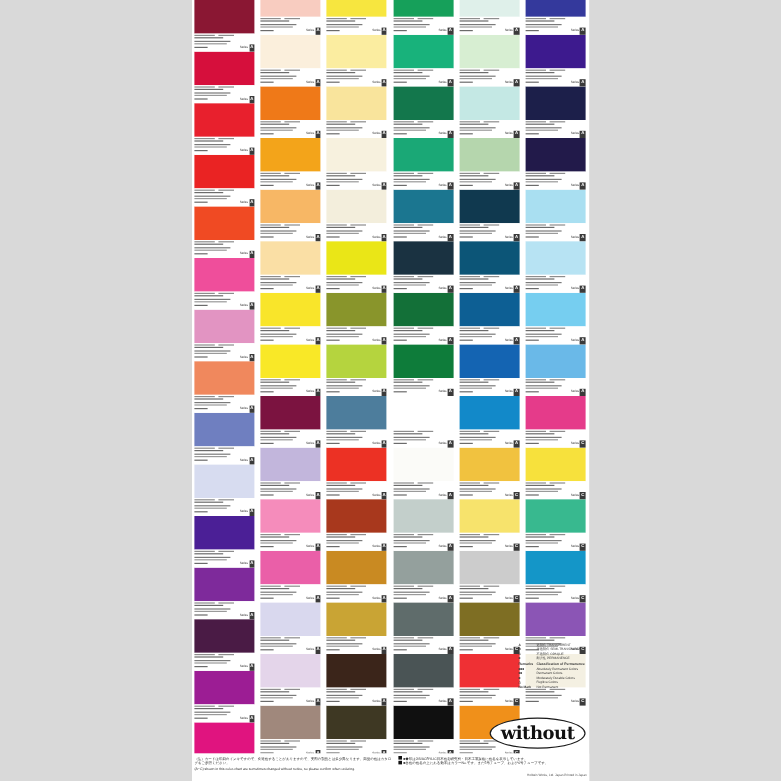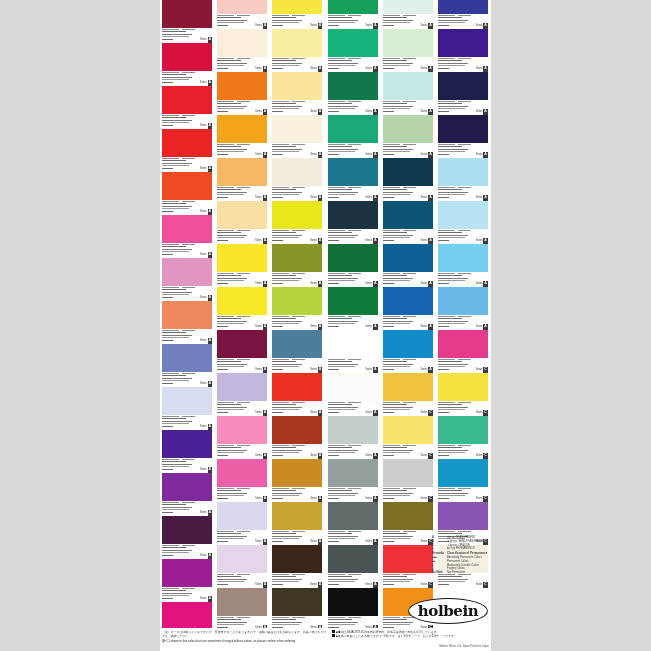--- a/index.html
+++ b/index.html
@@ -1469,21 +1469,21 @@
         <span>Fugitive Colors</span>
       </div>
       <div class="lrow">
         <span class="key">No Mark</span>
         <span>Not Permanent</span>
       </div>
     </div>
 
   <div id="logo">
     <div class="oval">
-      <span class="word">holbein</span>
+      <span class="word">without</span>
     </div>
   </div>
 
   <div id="footer">
     <div class="fcol fleft">
       <div>（注）カードは印刷のインキですので、変退色することがありますので、実際の製品とは多少異なります。商品の色はカタログをご参照ください。</div>
       <div>(A~C) shown in this color-chart are sometimes changed without notice, so please confirm when ordering.</div>
     </div>
     <div class="fcol fright">
       <div><span class="b"></span><span>■◆印はJIS/ACRYLIC日本色彩研究所・日本工業規格に色名を表示しています。</span></div>

